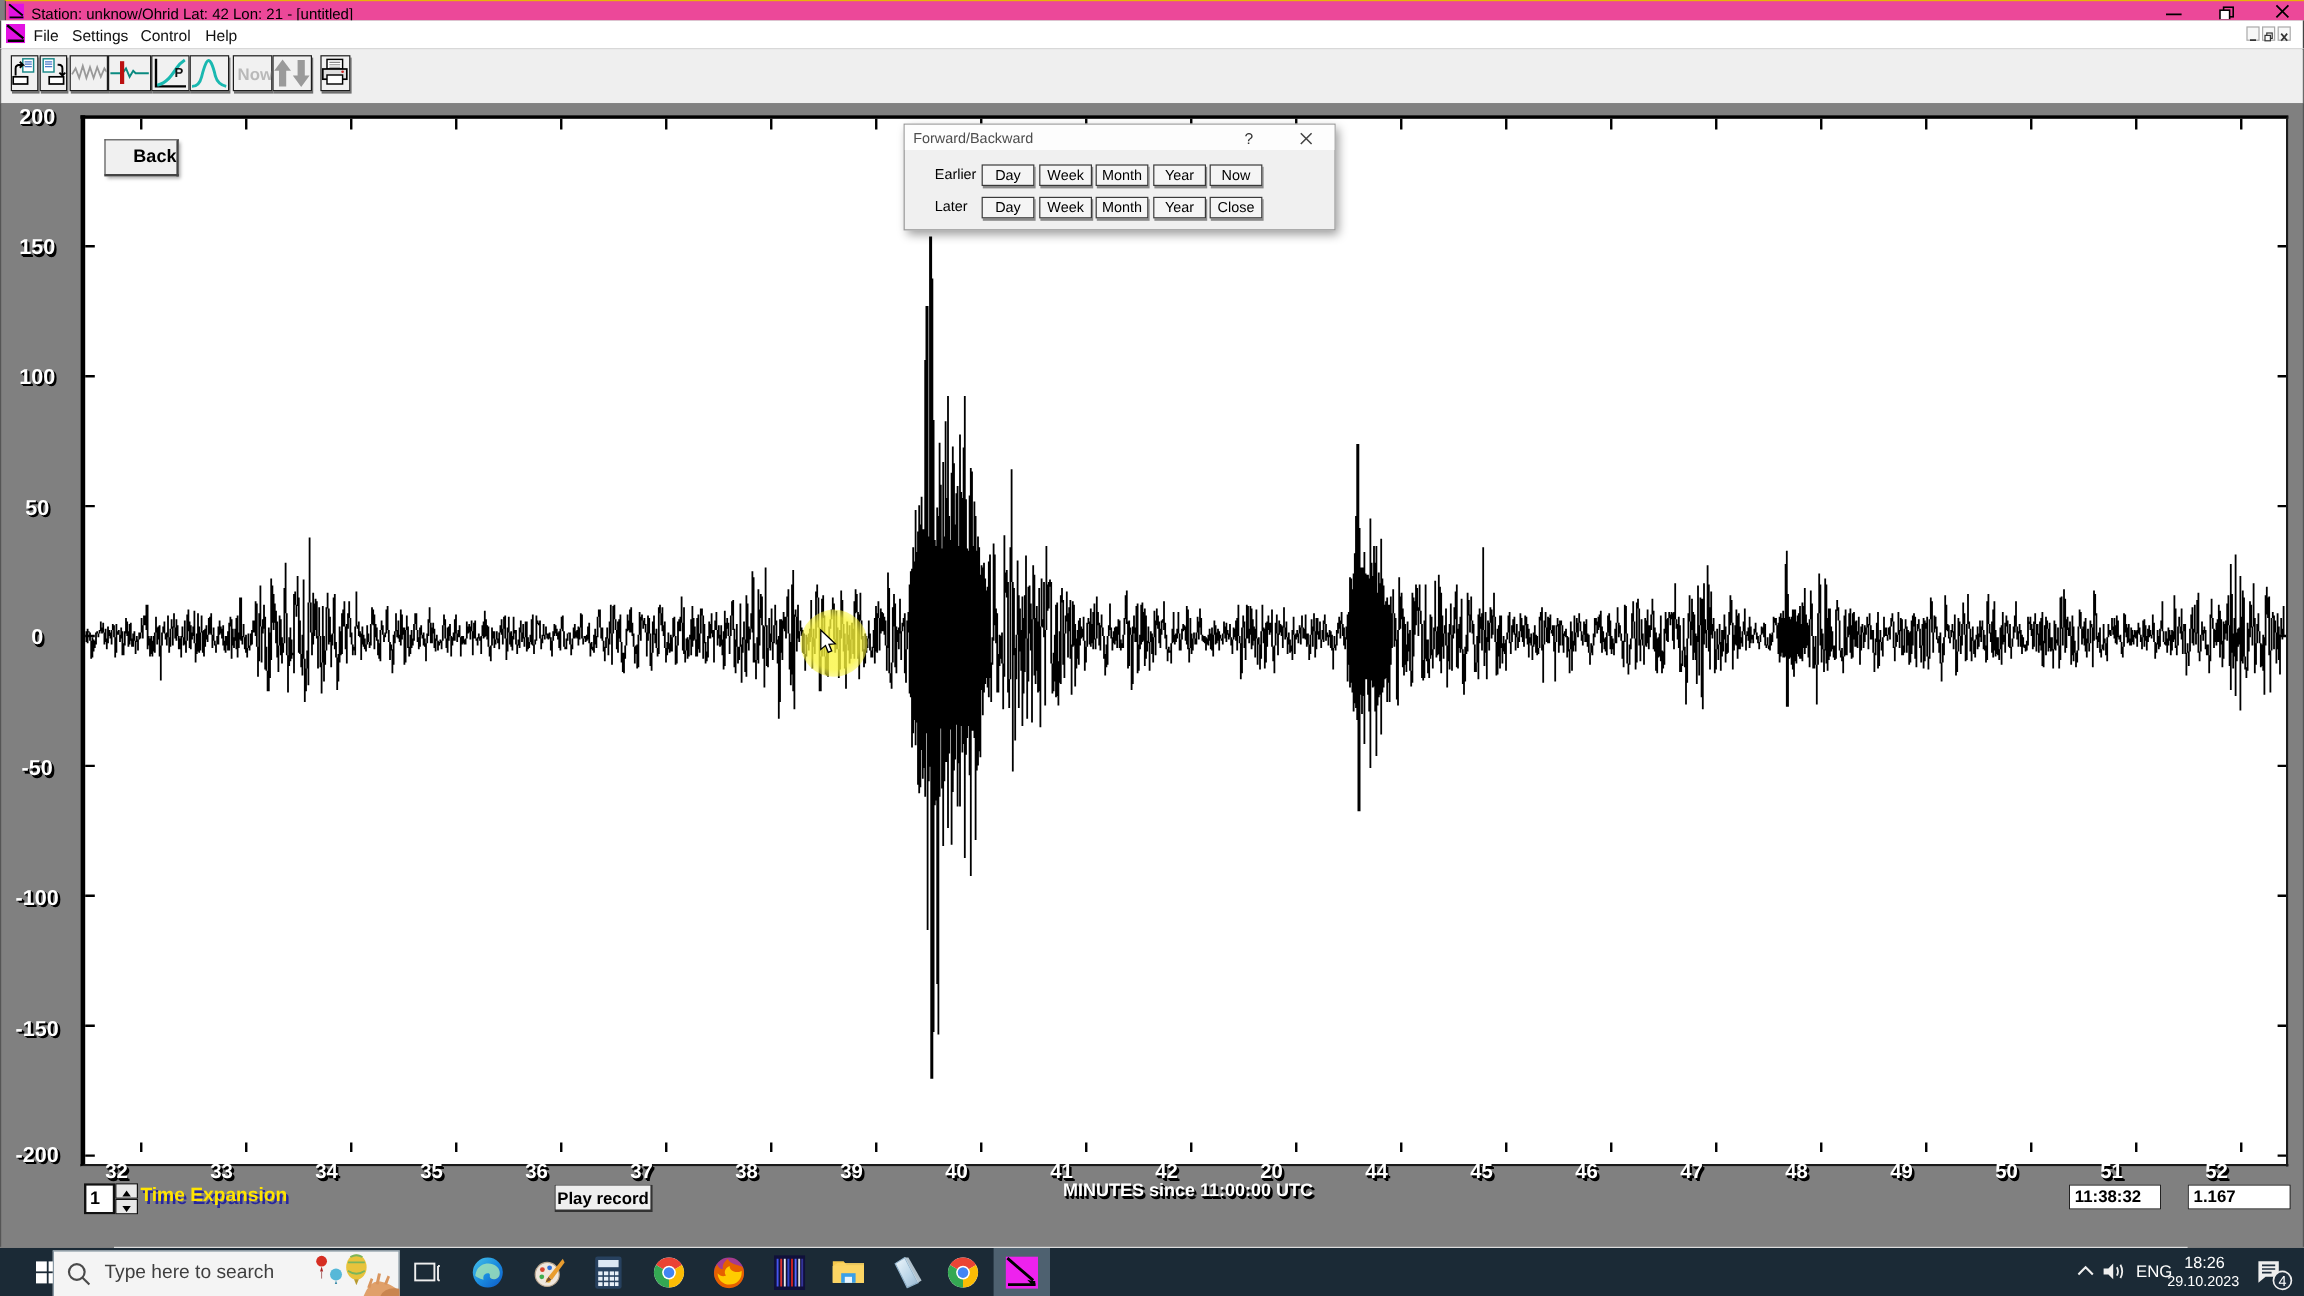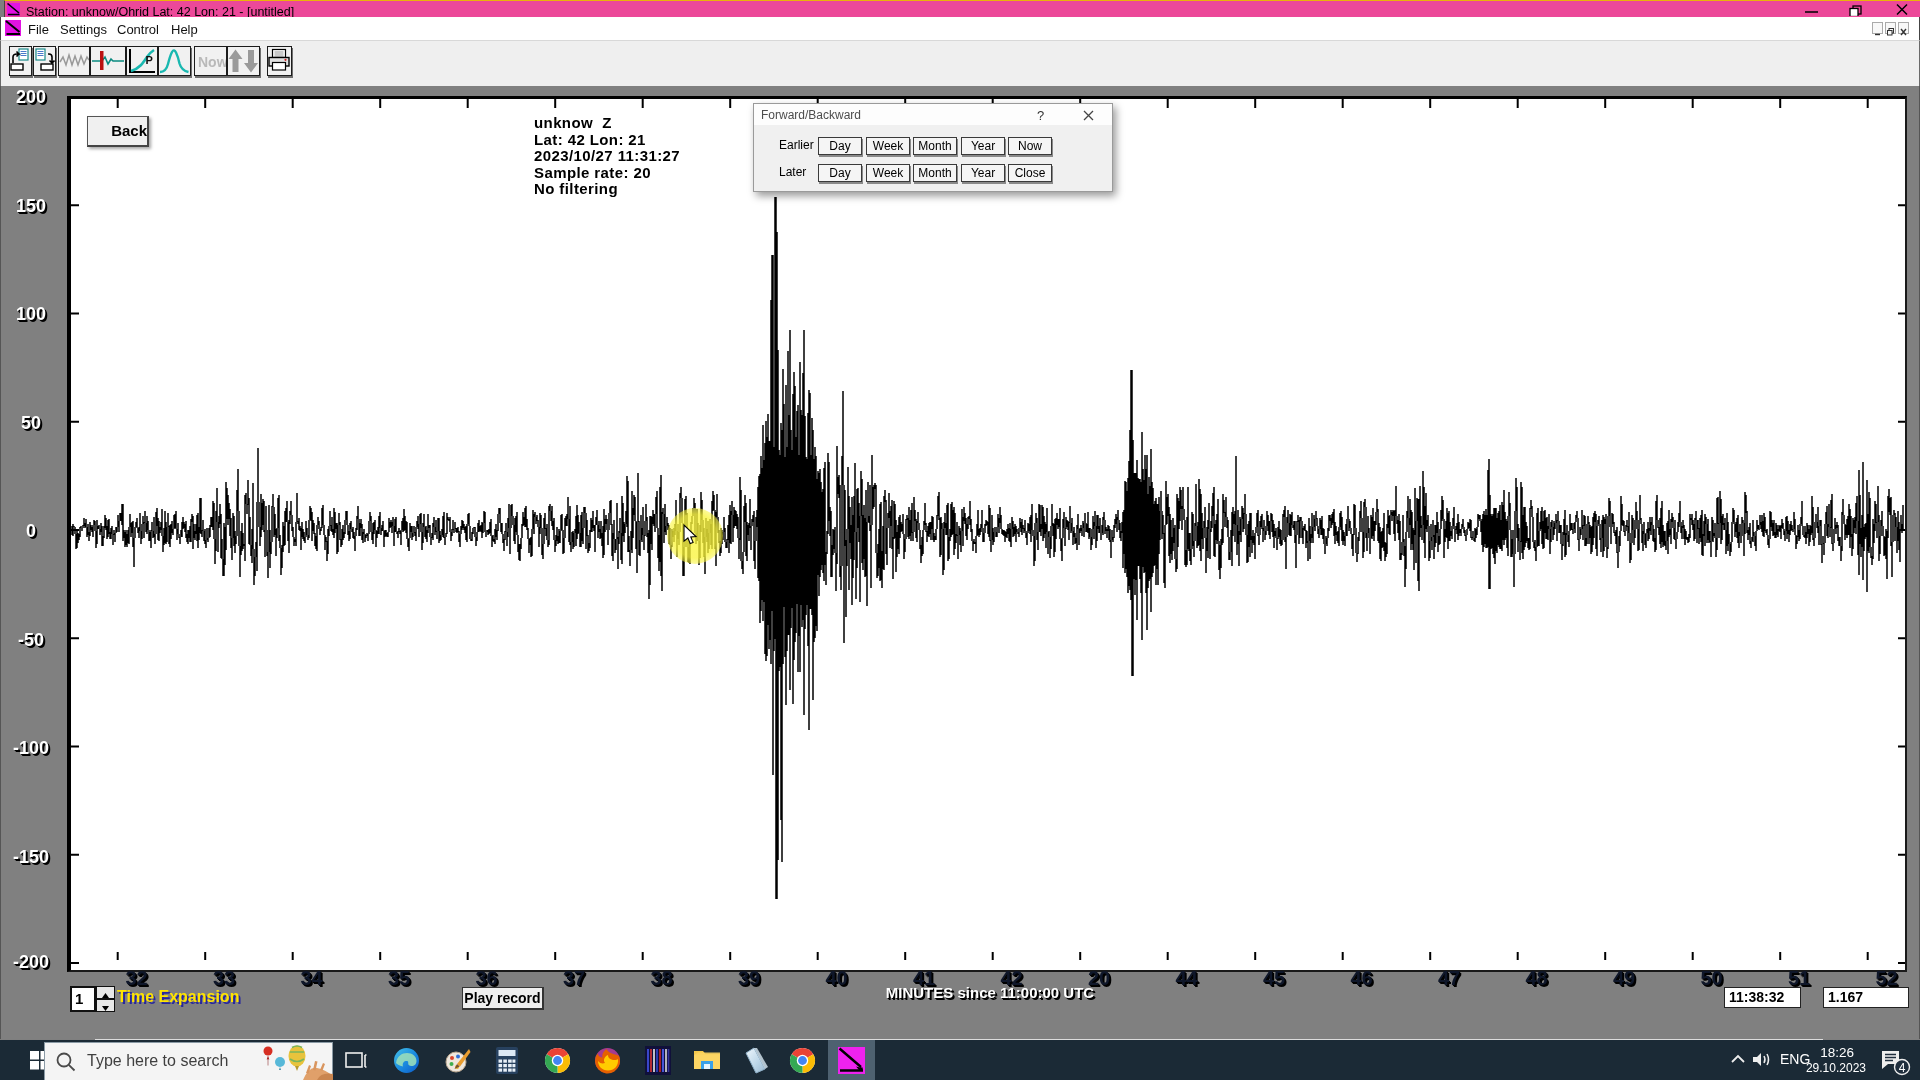--- a/index.html
+++ b/index.html
@@ -7,21 +7,21 @@
 #titlebar{position:absolute;left:4px;top:0;width:1920px;height:17px;background:#ec4899;border-top:1px solid #eab308;border-left:1px solid #444;border-right:1px solid #444}
 #menubar{position:absolute;left:0;top:17px;width:1920px;height:23px;background:#fff;border-left:1px solid #444;border-right:1px solid #444}
 #toolbar{position:absolute;left:0;top:40px;width:1920px;height:46px;background:#efefef;border-left:1px solid #6a6a6a;border-right:1px solid #6a6a6a;border-top:1px solid #d8d8d8}
 .ttxt{position:absolute;left:21px;top:3.5px;font-size:12.5px;color:#000;white-space:pre}
 .menu{position:absolute;top:5px;font-size:13px;color:#111}
 .tbtn{position:absolute;top:5px;height:30px;background:#f1f1f1;border:1px solid #1c1c1c;box-shadow:1px 2px 0 #6f6f6f}
 
 #client{position:absolute;left:0;top:86px;width:1920px;height:953px;background:#808080;border-left:1px solid #555;border-right:1px solid #555}
 #plot{position:absolute;left:66px;top:10px;width:1840px;height:876px;background:#fff;border-left:4px solid #000;border-top:3px solid #000;border-right:2px solid #1a1a1a;border-bottom:2px solid #1a1a1a}
 .ylab{position:absolute;left:0;width:60px;text-align:center;font-size:18px;font-weight:bold;color:#fff;text-shadow:1px 1px 0 #000,2px 2px 0 #000;letter-spacing:0px}
-.xlab{position:absolute;top:881px;width:60px;text-align:right;font-size:20px;font-weight:bold;color:#0f172a;text-shadow:1px 1px 0 #000,2px 2px 0 #000}
+.xlab{position:absolute;top:881px;width:60px;text-align:left;font-size:17px;font-weight:bold;color:#ffffff;text-shadow:1px 1px 0 #000,2px 2px 0 #000}
 
 .backbtn{position:absolute;left:86px;top:30px;width:62px;height:31px;background:#f0f0f0;border:1px solid #555;border-right:2px solid #444;border-bottom:2px solid #444;box-shadow:2px 2px 3px rgba(0,0,0,.35);font-size:15px;font-weight:bold;color:#000;text-align:right;line-height:28px}
 #info{position:absolute;left:533px;top:29px;font-size:15px;font-weight:bold;color:#000;line-height:16.6px;letter-spacing:.4px;white-space:pre}
 
 #dlg{position:absolute;left:752px;top:17px;width:360px;height:89px;background:#f0f0f0;border:1px solid #9a9a9a;box-shadow:3px 4px 8px rgba(0,0,0,.4)}
 #dlgtitle{position:absolute;left:0;top:0;width:100%;height:21px;background:#fdfdfd}
 #dlgtitle span{position:absolute;left:7px;top:4px;font-size:12px;color:#4d4d4d}
 .dbtn{position:absolute;width:44px;height:18px;background:#f5f5f5;border:1px solid #3a3a3a;box-shadow:1px 2px 0 #8a8a8a;font-size:12px;color:#000;text-align:center;line-height:16px}
 .dlab{position:absolute;left:25px;font-size:12px;color:#000}
 
@@ -164,25 +164,20 @@
     <div class="xlab" style="left:1136.7px">44</div>
     <div class="xlab" style="left:1224.2px">45</div>
     <div class="xlab" style="left:1311.7px">46</div>
     <div class="xlab" style="left:1399.2px">47</div>
     <div class="xlab" style="left:1486.7px">48</div>
     <div class="xlab" style="left:1574.2px">49</div>
     <div class="xlab" style="left:1661.7px">50</div>
     <div class="xlab" style="left:1749.2px">51</div>
     <div class="xlab" style="left:1836.7px">52</div>
   <div class="backbtn">Back</div>
-  <div id="info">unknow  Z
-Lat: 42 Lon: 21
-2023/10/27 11:31:27
-Sample rate: 20
-No filtering</div>
 
   <div class="abs" style="left:666px;top:422px;width:56px;height:56px;border-radius:50%;background:radial-gradient(circle,rgba(250,245,60,.78) 0 55%,rgba(250,245,60,.45) 75%,rgba(250,245,60,0) 100%)"></div>
   <svg class="abs" style="left:682px;top:438px" width="20" height="24">
       <path d="M1 1v16.2l3.9-3.2 2.3 5.6 2.9-1.2-2.3-5.5 5.2-.4z" fill="#fff" stroke="#000" stroke-width="1.1"></path>
     </svg>
 
   <div id="dlg">
     <div id="dlgtitle">
         <span>Forward/Backward</span>
       </div>

